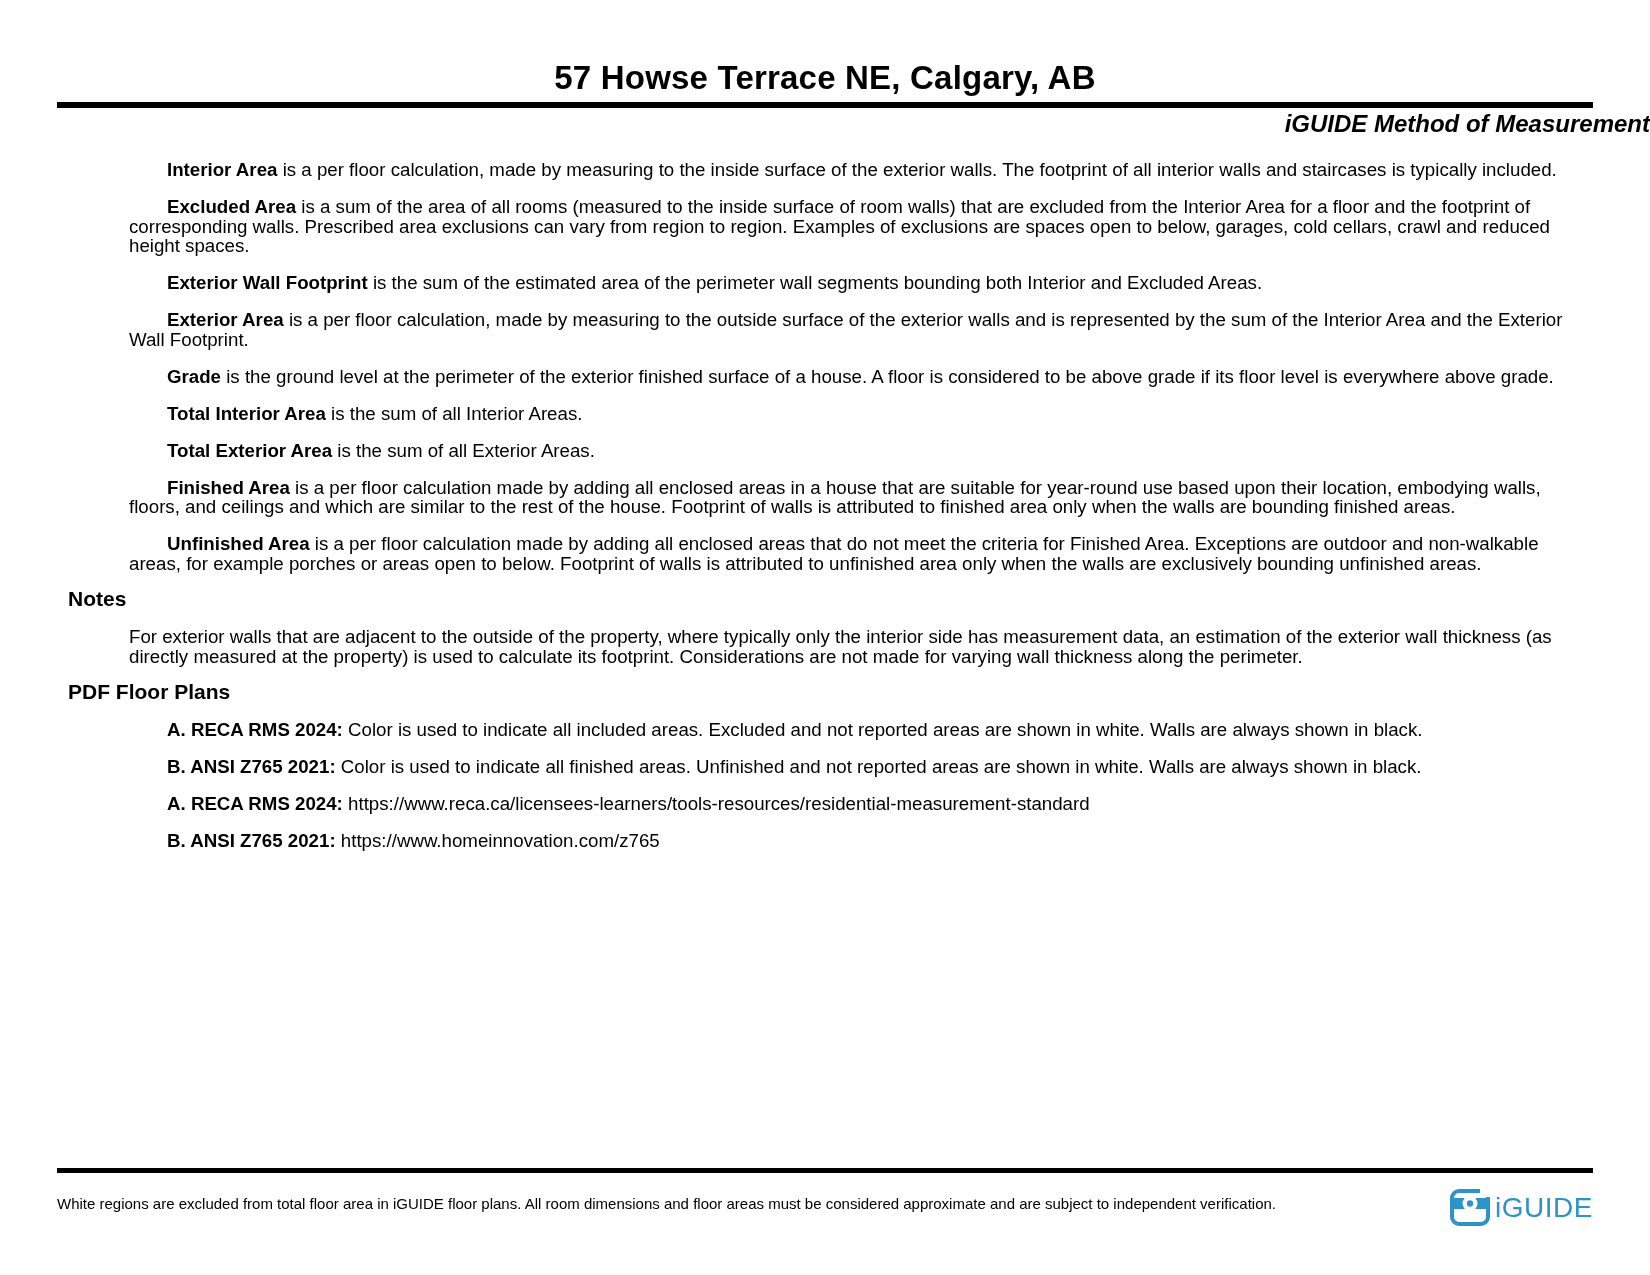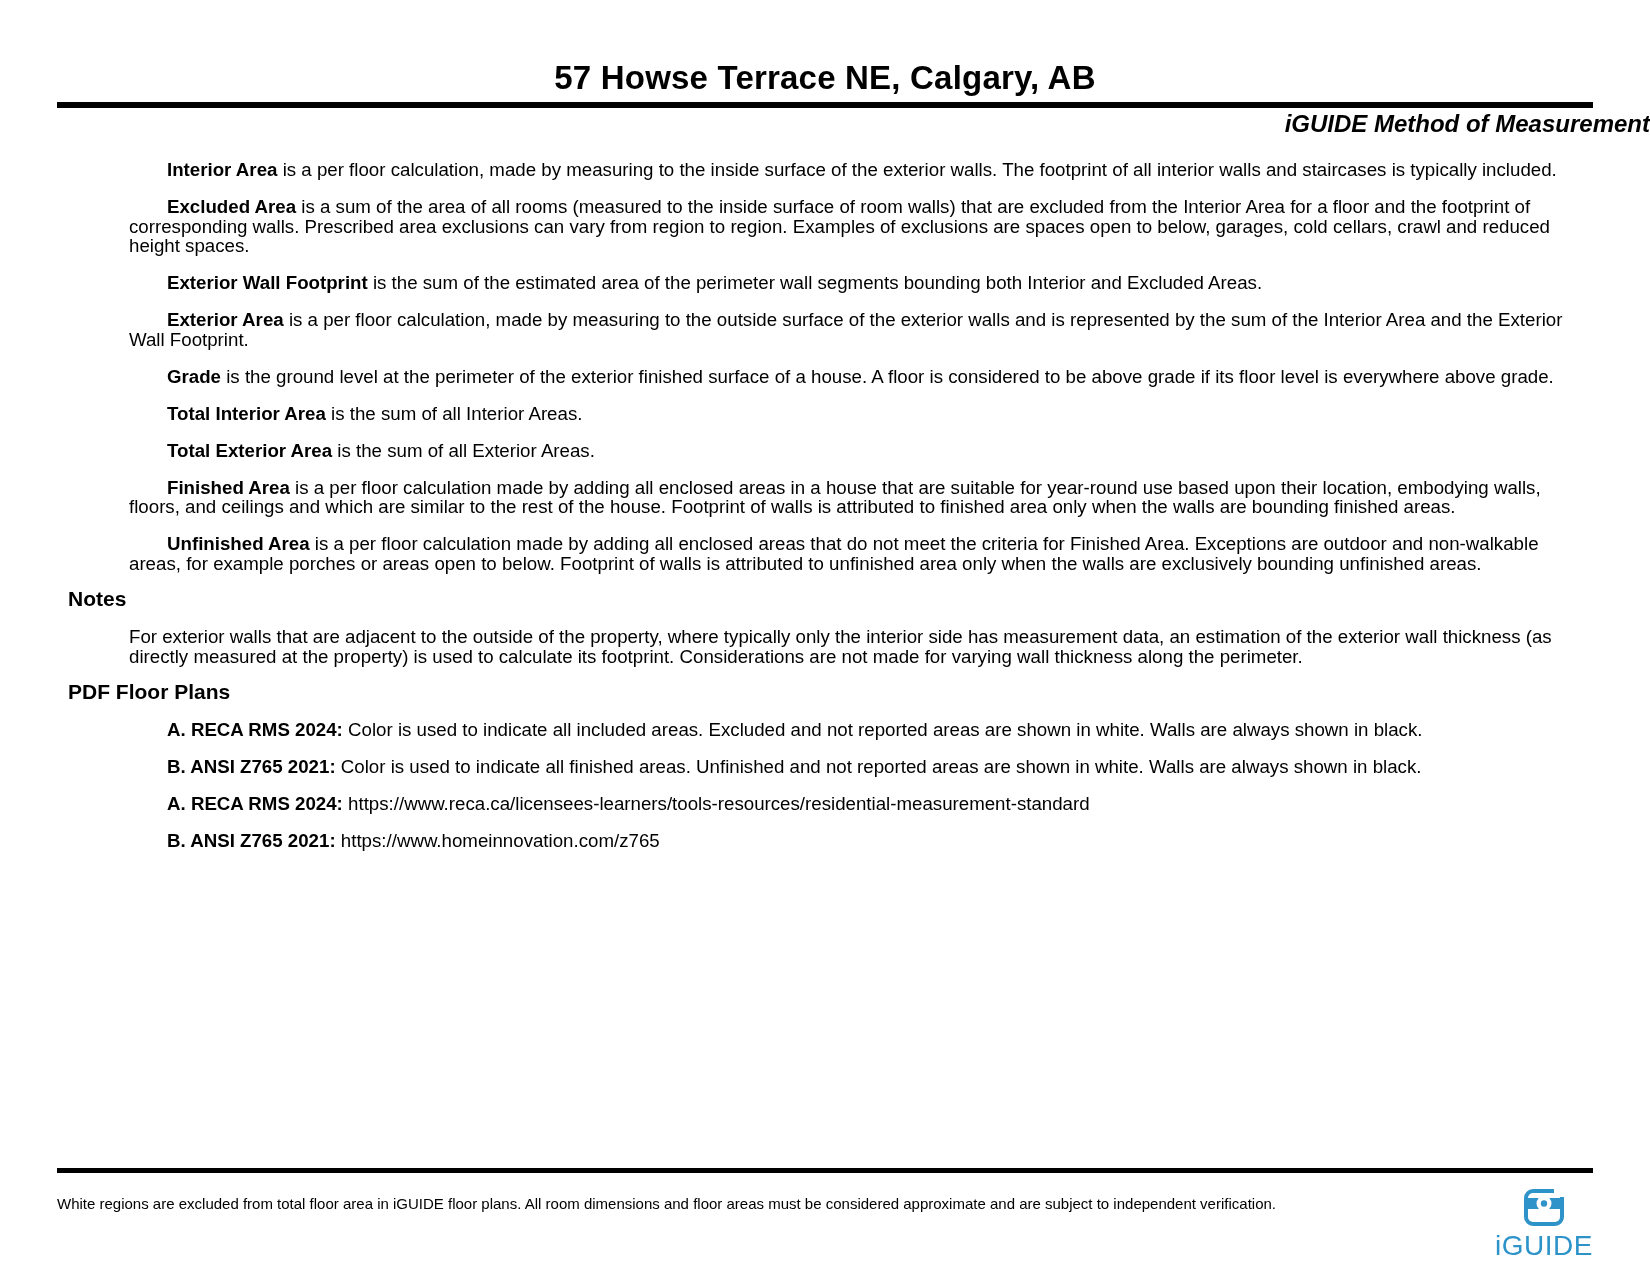--- a/index.html
+++ b/index.html
@@ -44,21 +44,21 @@
   .footer-rule {
     position: absolute; left: 57px; top: 1168px;
     width: 1536px; height: 5px; background: #000000;
   }
   .footer {
     position: absolute; left: 57px; top: 1180px; width: 1536px;
     display: flex; justify-content: space-between; align-items: flex-start; margin-top: 6px;
   }
   .footer-note { font-size: 15px; line-height: 18px; padding-top: 9px; }
   .brand {
-    display: flex; align-items: center; gap: 5px; margin-top: 3px; flex-direction: column;
+    display: flex; align-items: center; gap: 5px; margin-top: 3px;
   }
   .brand-word {
     color: #2e93c9; font-size: 28px; line-height: 30px;
     font-weight: 400; letter-spacing: 0.5px;
   }
 </style>
 </head>
 <body>
 
 <main>

